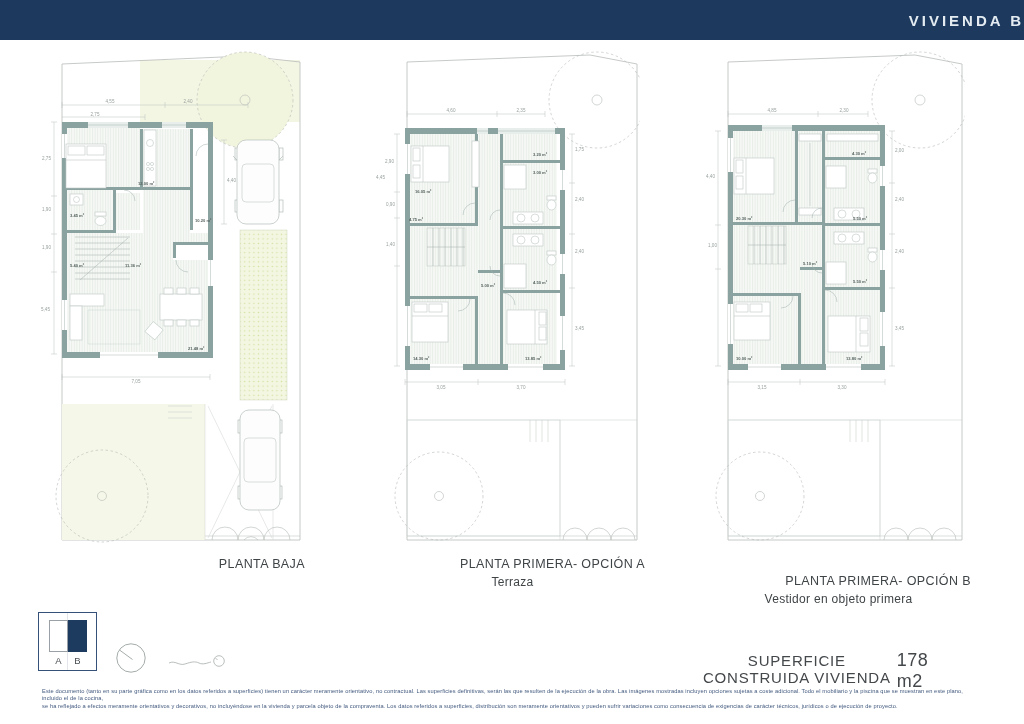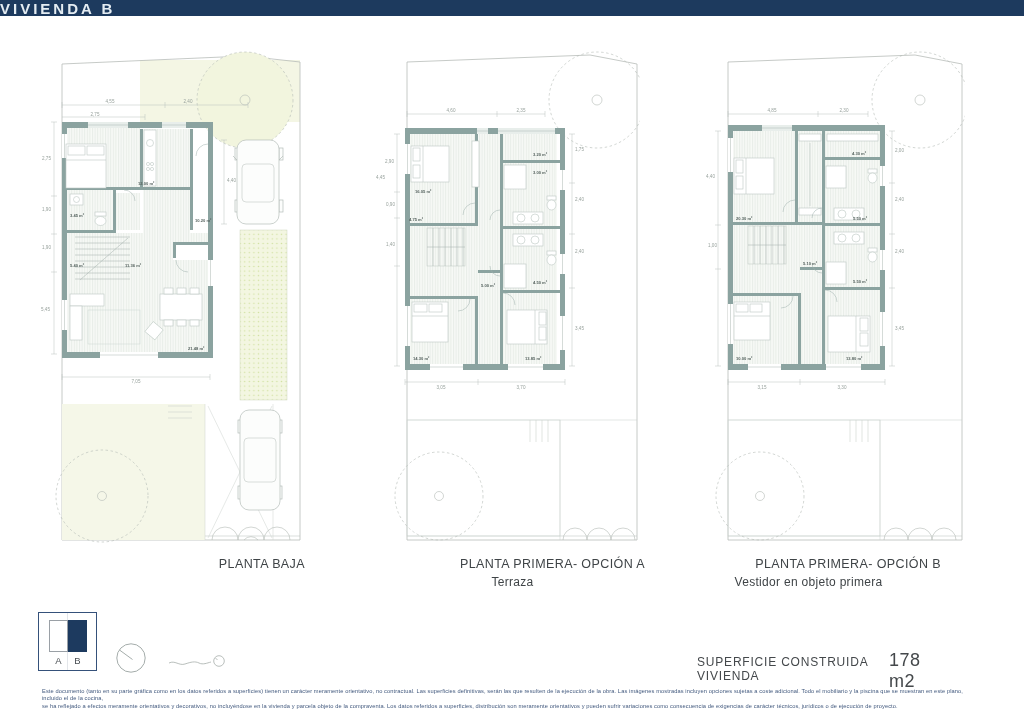--- a/index.html
+++ b/index.html
@@ -1,39 +1,39 @@
 <!DOCTYPE html>
 <html><head>
 <meta charset="utf-8">
 <style>
   html,body{margin:0;padding:0;}
   body{
     width:1024px;height:724px;position:relative;overflow:hidden;
     background:#ffffff;font-family:"Liberation Sans",sans-serif;
   }
   .header{
-    position:absolute;top:0;left:0;width:1024px;height:16px;
-    background:#1d3a5e;display:flex;align-items:center;justify-content:flex-start;
+    position:absolute;top:0;left:0;width:1024px;height:40px;
+    background:#1d3a5e;display:flex;align-items:center;justify-content:flex-end;
   }
   .header-title{
     color:#e4ecf2;font-size:15px;font-weight:600;letter-spacing:3px;
   }
   .plan-svg{position:absolute;top:48px;}
   .plan1{left:40px;}
   .plan2{left:375px;}
   .plan3{left:700px;}
   .plan-title{
     position:absolute;width:265px;text-align:right;top:557px;
     font-size:12.5px;color:#3f4447;letter-spacing:0.4px;font-weight:500;
   }
   .plan-subtitle{
     position:absolute;width:265px;text-align:center;top:575px;
     font-size:12px;color:#3f4447;letter-spacing:0.3px;font-weight:400;
   }
-  .t1{left:40px;} .t2{left:380px;} .t3{left:676px;}
+  .t1{left:40px;} .t2{left:380px;} .t3{left:706px;margin-top:17px;}
   .legend-box{
     position:absolute;left:38px;top:612px;width:57px;height:57px;
     border:1.5px solid #35517a;background:#fff;
   }
   .legend-centerline{position:absolute;left:28px;top:0;width:1px;height:57px;background:#e3e6ea;}
   .legend-sq-a{
     position:absolute;left:10px;top:7px;width:19px;height:32px;
     background:#ffffff;border:1px solid #9aa0a6;box-sizing:border-box;
   }
   .legend-sq-b{
@@ -41,21 +41,21 @@
     background:#1d3a5f;
   }
   .legend-lab{position:absolute;top:42px;width:19px;text-align:center;font-size:9.5px;color:#4a4f54;}
   .la{left:10px;} .lb{left:29px;}
   .compass{position:absolute;left:114px;top:641px;}
   .scalebar{position:absolute;left:167px;top:653px;}
   .summary{
     position:absolute;left:697px;top:650px;width:243px;
     display:flex;justify-content:space-between;align-items:baseline;
   }
-  .summary-label{font-size:12px;color:#44484b;letter-spacing:0.8px;}
+  .summary-label{font-size:15px;color:#44484b;letter-spacing:0.8px;text-align:center;}
   .summary-value{font-size:18px;color:#44484b;letter-spacing:0.5px;}
   .disclaimer{
     position:absolute;left:42px;top:688px;width:940px;
     font-size:5.7px;line-height:7.4px;color:#41587d;letter-spacing:0.1px;
   }
   svg text.dim{fill:#98a29d;font-size:4.6px;font-family:"Liberation Sans",sans-serif;}
   svg text.room{fill:#55625e;font-size:4.1px;font-weight:600;font-family:"Liberation Sans",sans-serif;}
 </style>
 </head>
 <body>

